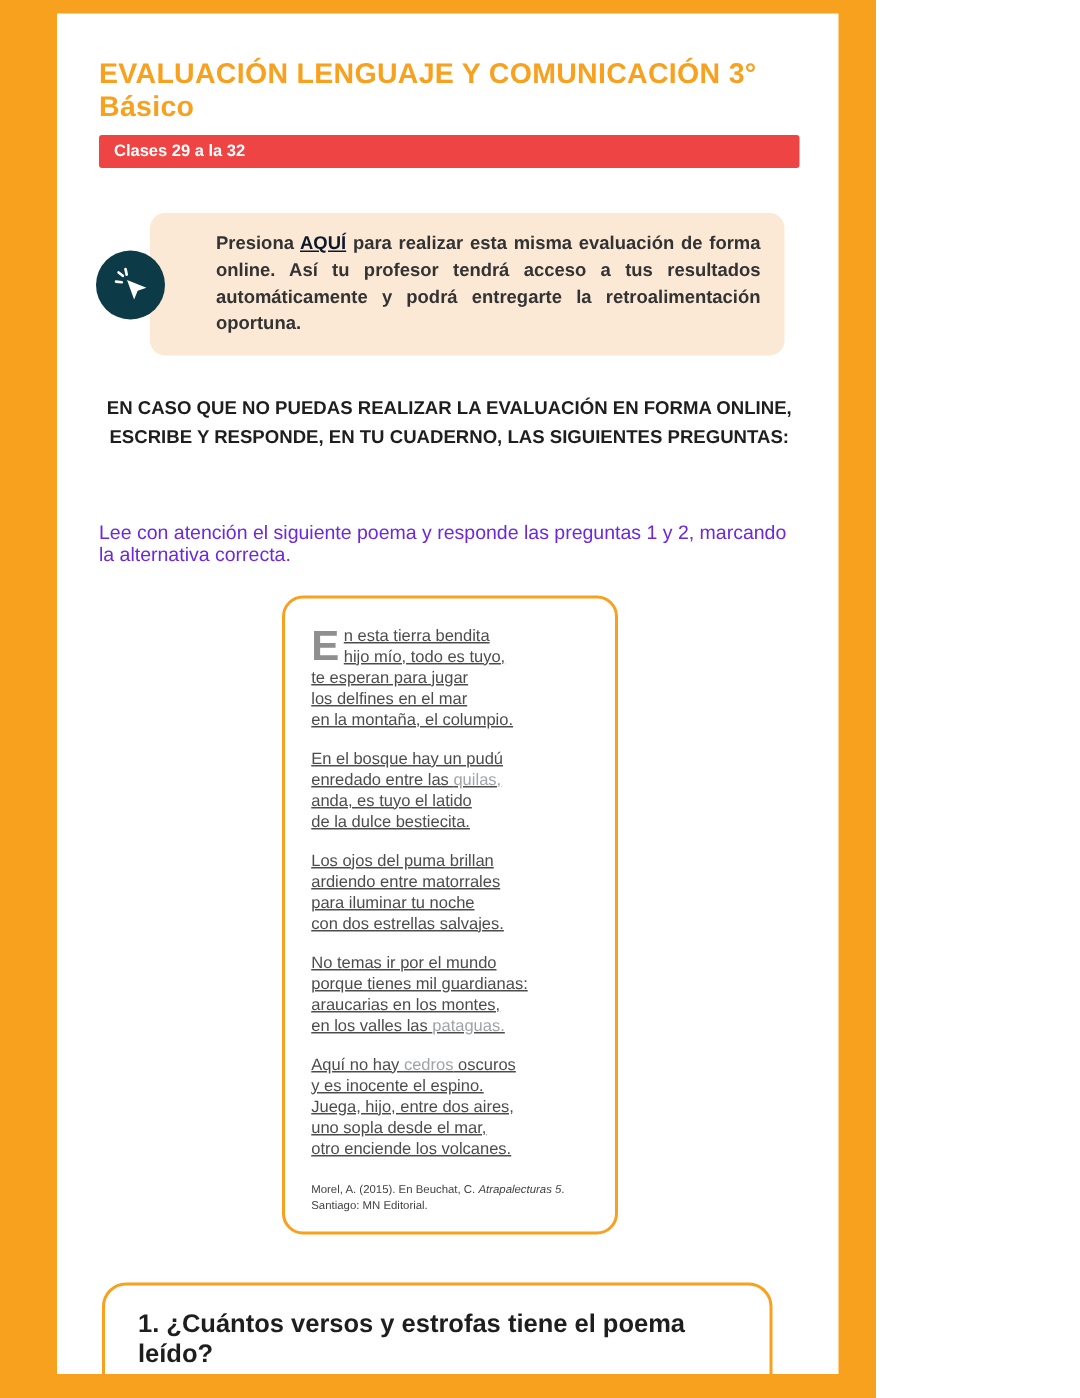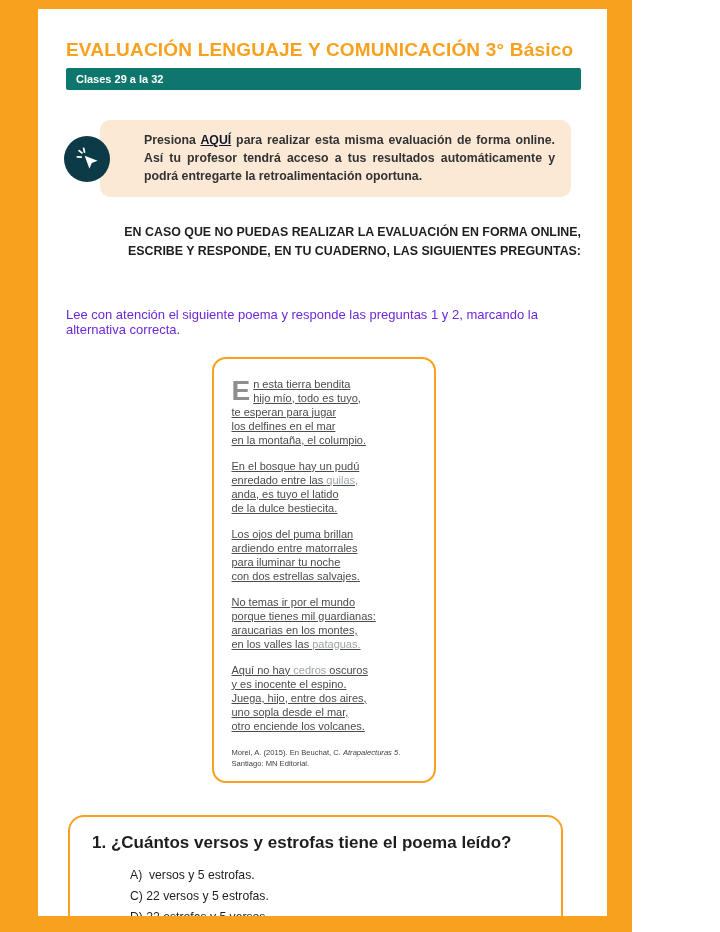--- a/index.html
+++ b/index.html
@@ -1,36 +1,36 @@
 <!DOCTYPE html>
 <html><head>
 <meta charset="utf-8">
 <style>
   html,body { margin:0; padding:0; background:#ffffff; }
   .page {
     box-sizing:border-box;
-    width:632px; height:932px;
+    width:584px; height:932px;
     background:#ffffff;
     border-left:38px solid #F7A11E;
     border-right:25px solid #F7A11E;
     border-top:9px solid #F7A11E;
     border-bottom:16px solid #F7A11E;
     font-family:"Liberation Sans", sans-serif;
     color:#1f1f1f;
     overflow:hidden;
   }
   .content { padding:24px 26px 0 28px; }
 
   .title {
     margin:6px 0 0 0;
     font-size:19px; font-weight:bold;
     color:#F7A11E; letter-spacing:0.2px;
   }
   .subtitle-bar {
-    margin-top:7px; background:#0f766e; border-radius:2px;
+    margin-top:7px; background:#ef4444; border-radius:2px;
     color:#ffffff; font-size:11px; font-weight:bold;
     padding:4px 10px; line-height:14px;
   }
 
   .notice { position:relative; margin-top:30px; }
   .notice-icon {
     position:absolute; left:-2px; top:50%; transform:translateY(-50%);
     width:46px; height:46px; border-radius:50%;
     background:#0C3A47; display:flex; align-items:center; justify-content:center;
     z-index:2;
@@ -41,21 +41,21 @@
     padding:12px 16px 12px 44px;
   }
   .notice-text {
     margin:0; font-size:12.3px; font-weight:bold; color:#333333;
     line-height:1.45; text-align:justify;
   }
   .link { color:#0f172a; font-weight:bold; text-decoration:underline; cursor:pointer; }
 
   .fallback {
     margin:26px 0 0 0; font-size:12.4px; font-weight:bold;
-    color:#1e1e1e; line-height:1.5; text-align:right;
+    color:#1e1e1e; line-height:1.5; text-align:center;
   }
   .reading { margin:46px 0 0 0; font-size:13px; color:#6d28d9; }
 
   .poem-box {
     box-sizing:border-box;
     width:224px; margin:20px auto 0 auto;
     border:2.5px solid #F7A11E; border-radius:14px;
     background:#ffffff;
     padding:18px 14px 12px 18px;
   }

